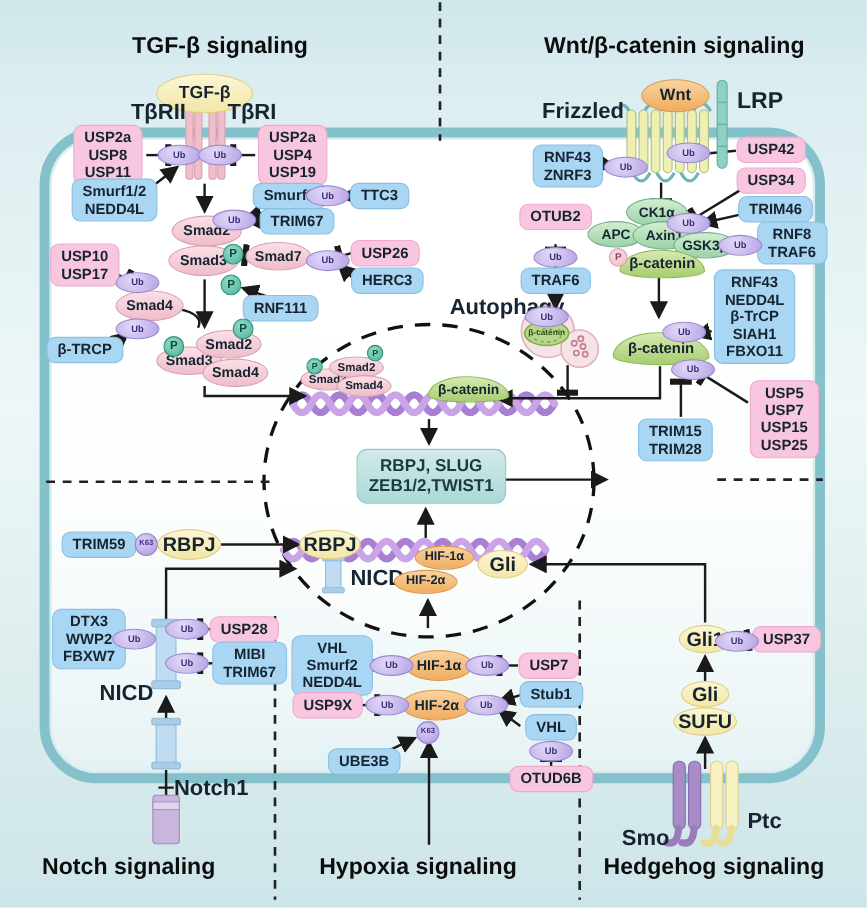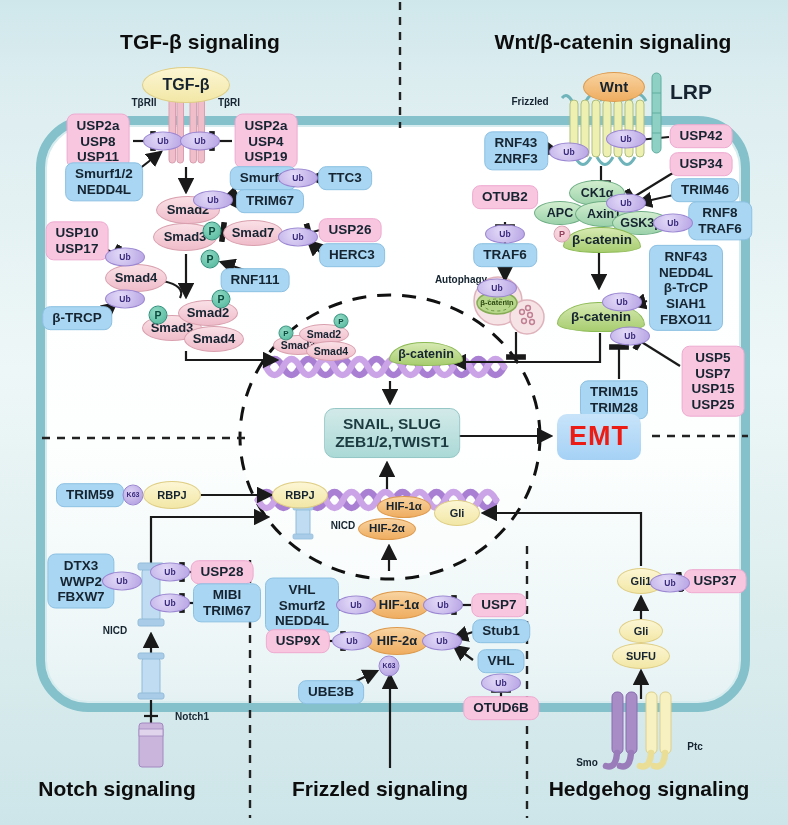--- a/index.html
+++ b/index.html
@@ -11,35 +11,35 @@
     background:linear-gradient(180deg,#ffffff 0%,#fdfffe 55%,#edf6f7 90%,#e4f1f3 100%);
     box-shadow:inset 0 0 0 2px #d6ecef;}
   svg.layer{position:absolute;left:0;top:0;z-index:2}
   .el{position:absolute;transform:translate(-50%,-50%);display:flex;align-items:center;justify-content:center;
     text-align:center;font-weight:bold;color:#152430;white-space:pre-line;z-index:3;box-sizing:border-box;line-height:1.16}
   .pb{background:#f8c6df;border:1px solid #eeaad0;border-radius:8px;font-size:13.5px;padding:3px 9px}
   .bb{background:#a9d6f2;border:1px solid #8cc0e3;border-radius:8px;font-size:13.5px;padding:3px 9px}
   .ovp{background:linear-gradient(180deg,#fae0e6,#efbccа);background:linear-gradient(180deg,#fae0e6,#efbcca);
     border:1.5px solid #d9a0af;border-radius:50%;font-size:13px}
   .ovg{background:linear-gradient(180deg,#d2eecf,#9cd2ab);border:1.5px solid #6fae85;border-radius:50%;font-size:12.5px}
-  .ovy{background:linear-gradient(180deg,#fcf6d4,#f2e7a6);border:1.5px solid #dfce84;border-radius:50%;font-size:11px}
+  .ovy{background:linear-gradient(180deg,#fcf6d4,#f2e7a6);border:1.5px solid #dfce84;border-radius:50%;font-size:18px}
   .ovo{background:linear-gradient(180deg,#f8d3a0,#efad60);border:1.5px solid #dd9a4d;border-radius:50%;font-size:13px}
   .blg{background:linear-gradient(180deg,#d6e9b2,#a8cd70);border:1.5px solid #8cba54;font-size:13.5px;
     border-radius:48% 52% 50% 50%/75% 78% 25% 28%}
   .ub{width:40px;height:19px;border-radius:50%;background:radial-gradient(circle at 38% 32%,#e2d9f7,#b5a2e3);
     border:1px solid #9а86d2;border:1px solid #9a86d2;font-size:8.5px;color:#3a2b7e;z-index:4;padding:0}
   .k63{width:21px;height:21px;border-radius:50%;background:radial-gradient(circle at 38% 32%,#ddd2f5,#ab97dd);
     border:1px solid #9a86d2;font-size:7px;color:#3a2b7e;z-index:4;padding:0}
   .pc{width:19px;height:19px;border-radius:50%;background:radial-gradient(circle at 38% 32%,#93dac5,#4cb599);
     border:1px solid #2e8f7a;font-size:10.5px;color:#0b4a3c;z-index:4;padding:0}
   .pc.sm2{width:15px;height:15px;font-size:8px}
   .ppk{width:17px;height:17px;border-radius:50%;background:radial-gradient(circle at 38% 32%,#f9dde4,#eebbc9);
     border:1px solid #d9a2b2;font-size:9px;color:#93405c;z-index:4;padding:0}
   .title{font-size:21px;color:#0d0d0d;white-space:nowrap;z-index:3}
-  .lbl{font-size:10px;z-index:3}
+  .lbl{font-size:20px;z-index:3}
   .snail{background:linear-gradient(180deg,#d2eae9,#abd9d6);border:1px solid #92c6c5;border-radius:10px;
     font-size:15.5px;color:#1c3b40;padding:6px 10px}
   .emt{background:linear-gradient(180deg,#c8e4fa,#a5d1f5);border-radius:10px;font-size:27px;color:#ec1b14;letter-spacing:1px}
   .sm{font-size:10.5px}
   .tiny{font-size:7.5px;color:#2c4a12;z-index:5;padding:0}
 </style>
 </head>
 <body>
 
 <div id="stage">
@@ -218,21 +218,21 @@
       <rect x="646" y="692" width="11" height="62" rx="5" fill="#f7f0c0" stroke="#ddd08c"></rect>
       <rect x="660" y="692" width="11" height="62" rx="5" fill="#f7f0c0" stroke="#ddd08c"></rect>
       <path d="M651,753q-1,16 -11,13" fill="none" stroke="#eadd96" stroke-width="6.5" stroke-linecap="round"></path>
       <path d="M665,753q-1,16 -11,13" fill="none" stroke="#eadd96" stroke-width="6.5" stroke-linecap="round"></path>
     </g>
   </svg>
 
   <div class="el title" style="left:200px;top:42px">TGF-β signaling</div>
   <div class="el title" style="left:613px;top:42px">Wnt/β-catenin signaling</div>
   <div class="el title" style="left:117px;top:789px">Notch signaling</div>
-  <div class="el title" style="left:380px;top:789px">Frizzled signaling</div>
+  <div class="el title" style="left:380px;top:789px">Hypoxia signaling</div>
   <div class="el ovy" style="left:186px;top:85px;width:88px;height:36px;font-size:16px">TGF-β</div>
 
   <div class="el title" style="left:649px;top:789px">Hedgehog signaling</div>
   <div class="el lbl" style="left:144px;top:103px">TβRII</div>
   <div class="el lbl" style="left:229px;top:103px">TβRI</div>
   <div class="el pb" style="left:98px;top:141px">USP2a
 USP8
 USP11</div>
   <div class="el pb" style="left:266px;top:141px">USP2a
 USP4
@@ -308,23 +308,22 @@
 SIAH1
 FBXO11</div>
   <div class="el bb" style="left:614px;top:400px">TRIM15
 TRIM28</div>
   <div class="el pb" style="left:713px;top:381px">USP5
 USP7
 USP15
 USP25</div>
 
   <div class="el blg" style="left:426px;top:354px;width:74px;height:24px;font-size:12.5px">β-catenin</div>
-  <div class="el snail" style="left:392px;top:433px">SNAIL, SLUG
+  <div class="el snail" style="left:392px;top:433px">RBPJ, SLUG
 ZEB1/2,TWIST1</div>
-  <div class="el emt" style="left:599px;top:437px;width:84px;height:46px">EMT</div>
   <div class="el ovy" style="left:300px;top:495px;width:56px;height:27px">RBPJ</div>
   <div class="el lbl" style="left:343px;top:526px">NICD</div>
   <div class="el ovo" style="left:404px;top:507px;width:54px;height:22px;font-size:11.5px">HIF-1α</div>
   <div class="el ovo" style="left:387px;top:529px;width:58px;height:22px;font-size:11.5px">HIF-2α</div>
   <div class="el ovy" style="left:457px;top:513px;width:46px;height:26px">Gli</div>
 
   <div class="el bb" style="left:90px;top:495px">TRIM59</div>
   <div class="el k63" style="left:133px;top:495px">K63</div>
   <div class="el ovy" style="left:172px;top:495px;width:58px;height:28px">RBPJ</div>
   <div class="el bb" style="left:81px;top:581px">DTX3

